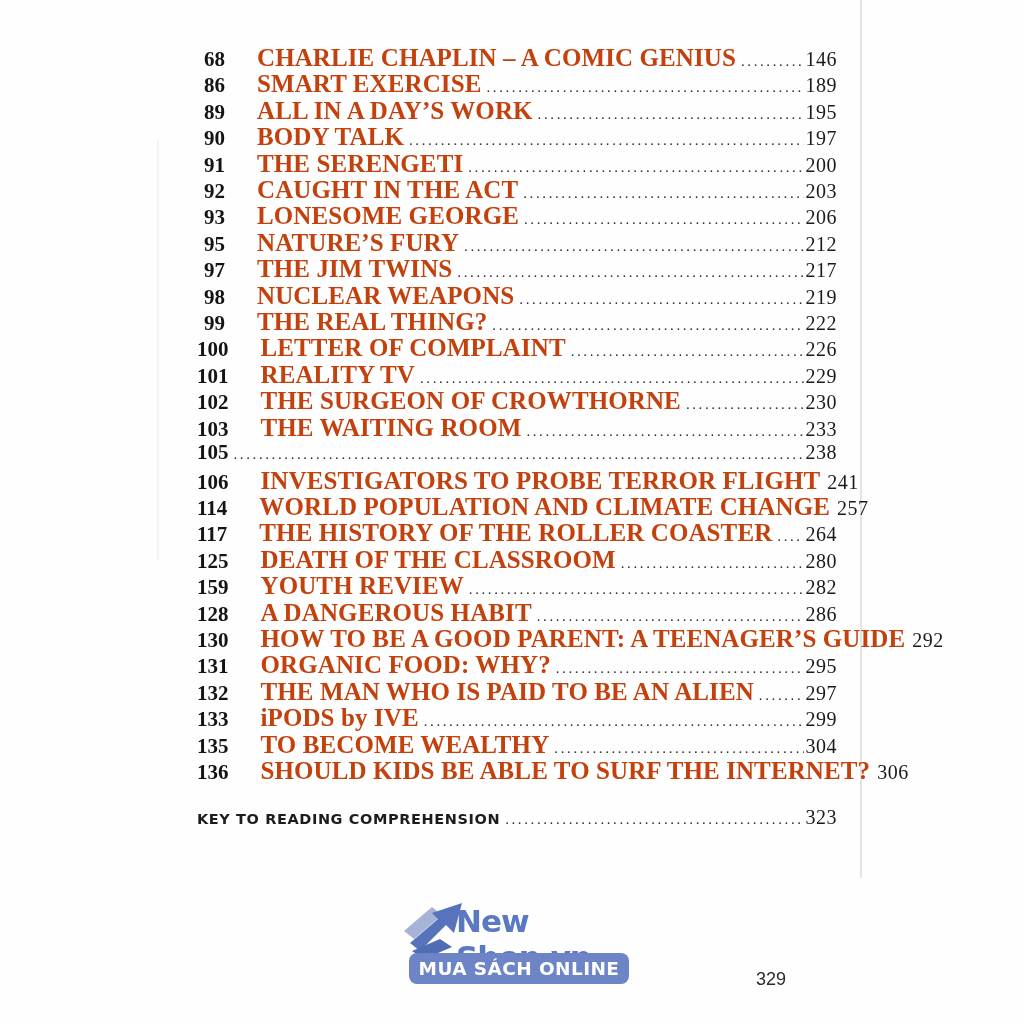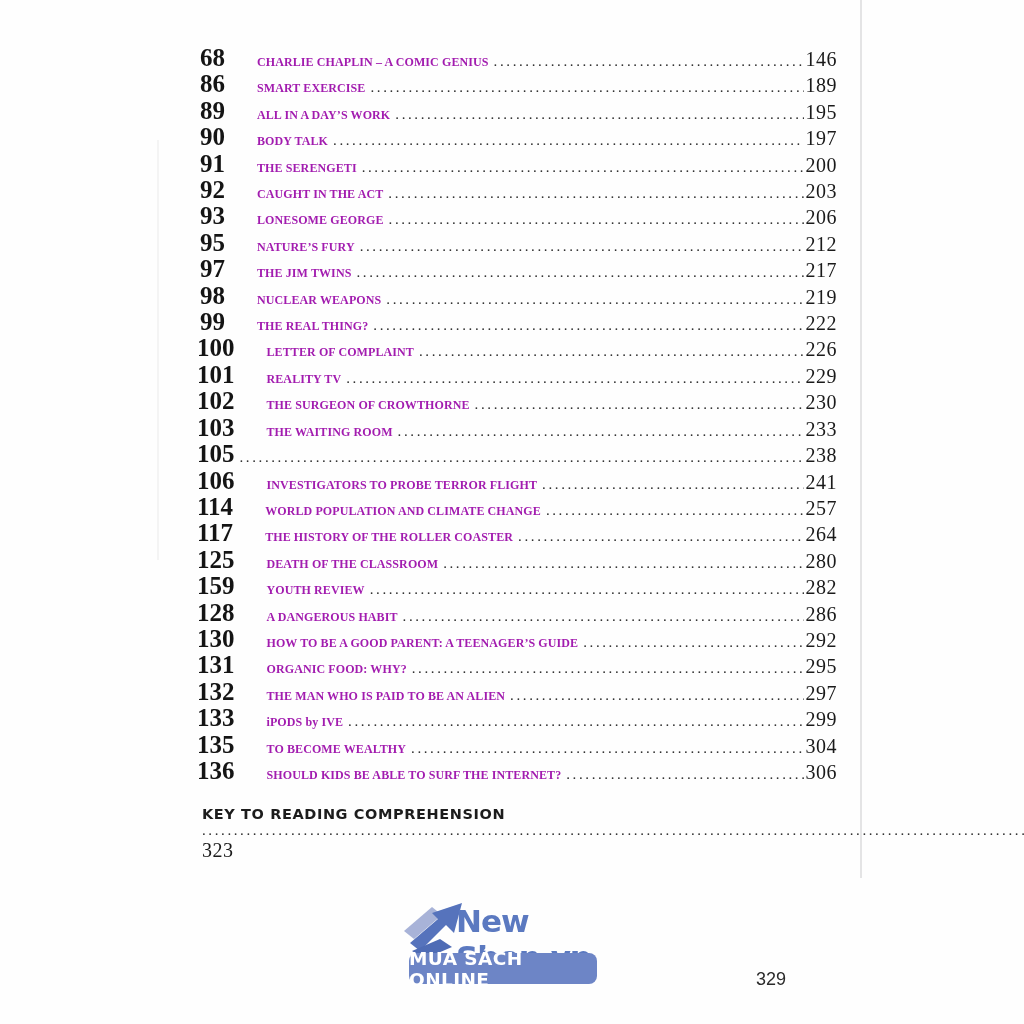--- a/index.html
+++ b/index.html
@@ -12,46 +12,46 @@
   
   .page-edge{position:absolute;left:860px;top:0;width:2px;height:878px;
     background:rgba(125,125,130,0.20);}
   .gutter-shade{position:absolute;left:157px;top:140px;width:2px;height:420px;
     background:rgba(160,160,160,0.10);}
 
   
   .toc{position:absolute;left:197px;top:44px;width:640px;}
   .toc-row{display:flex;align-items:baseline;height:26.42px;white-space:nowrap;}
   .toc-num{flex:0 0 28px;text-align:right;
-    font-family:"Liberation Serif",serif;font-weight:bold;font-size:25px;
+    font-family:"Liberation Serif",serif;font-weight:bold;font-size:21px;
     color:#141414;}
   .toc-title{margin-left:32px;flex:0 0 auto;
-    font-family:"Liberation Serif",serif;font-weight:bold;font-size:12px;
-    letter-spacing:0.1px;color:#a21caf;}
+    font-family:"Liberation Serif",serif;font-weight:bold;font-size:25px;
+    letter-spacing:0.1px;color:#c2410c;}
   .dots{flex:1 1 auto;min-width:0;overflow:hidden;
     font-family:"Liberation Serif",serif;font-size:15px;
     letter-spacing:2.6px;color:#2f2f2f;margin:0 2px 0 5px;}
   .toc-page{flex:0 0 auto;
     font-family:"Liberation Serif",serif;font-size:20px;
     letter-spacing:0.5px;color:#1a1a1a;text-align:center;}
 
   
   .key-row{position:absolute;left:197px;top:806px;width:640px;
-    display:flex;align-items:baseline;white-space:nowrap;flex-direction:column;}
+    display:flex;align-items:baseline;white-space:nowrap;}
   .key-title{flex:0 0 auto;
     font-family:"DejaVu Sans",sans-serif;font-weight:bold;font-size:14.5px;
     letter-spacing:0.6px;color:#1c1c1c;}
 
   
   .watermark{position:absolute;left:400px;top:893px;width:270px;height:98px;}
   .arrow-icon{position:absolute;left:0;top:2px;width:66px;height:66px;}
   .brand{position:absolute;left:56px;top:10px;
     font-family:"DejaVu Sans",sans-serif;font-weight:bold;font-size:31px;
     letter-spacing:-1px;color:var(--brand-text,#5b79c0);}
-  .banner{position:absolute;left:9px;top:60px;width:188px;height:31px;
+  .banner{position:absolute;left:9px;top:60px;width:220px;height:31px;
     background:var(--banner-bg,#6d85c6);border-radius:8px;
     display:flex;align-items:center;justify-content:center;}
   .banner-text{font-family:"DejaVu Sans",sans-serif;font-weight:bold;
     font-size:18.5px;letter-spacing:0.4px;color:#ffffff;}
 
   
   .page-number{position:absolute;left:756px;top:969px;
     font-family:"Liberation Sans",sans-serif;font-size:18px;color:#2b2b2b;}
 </style>
 </head>

